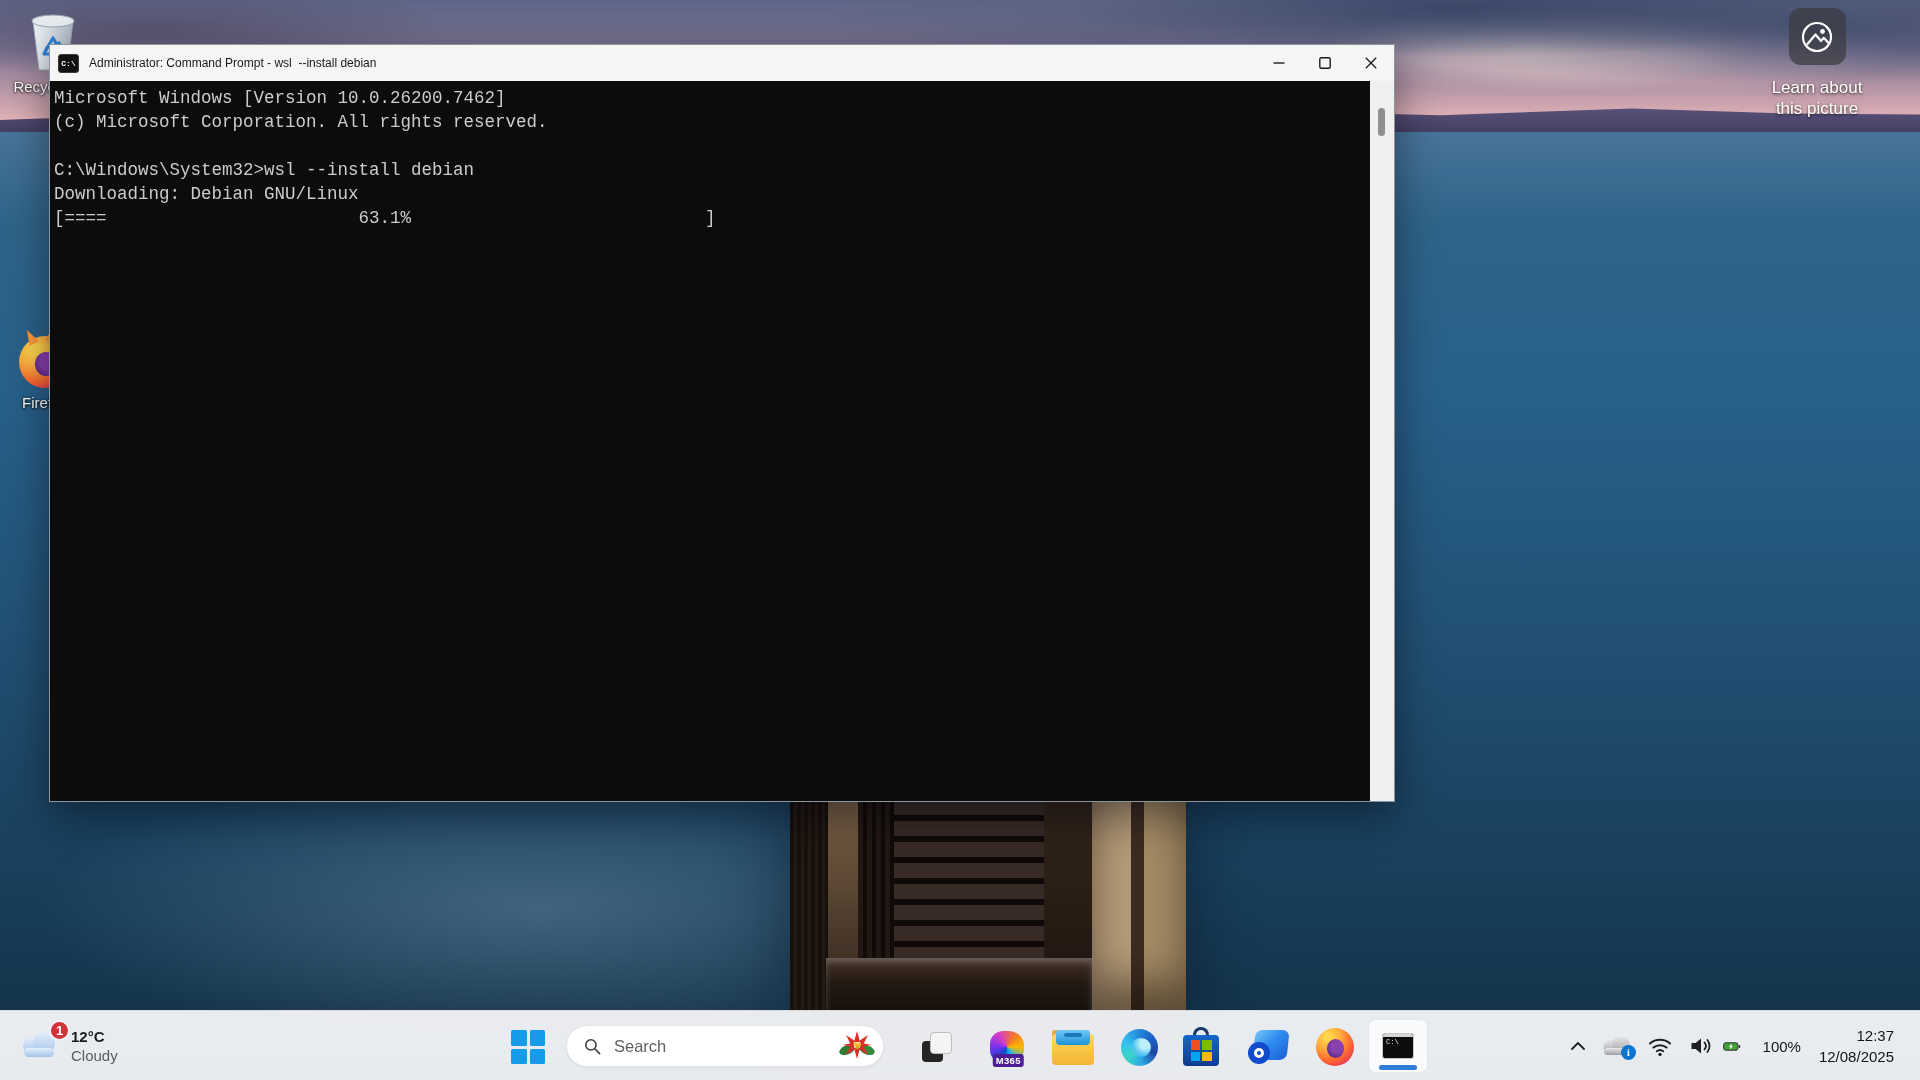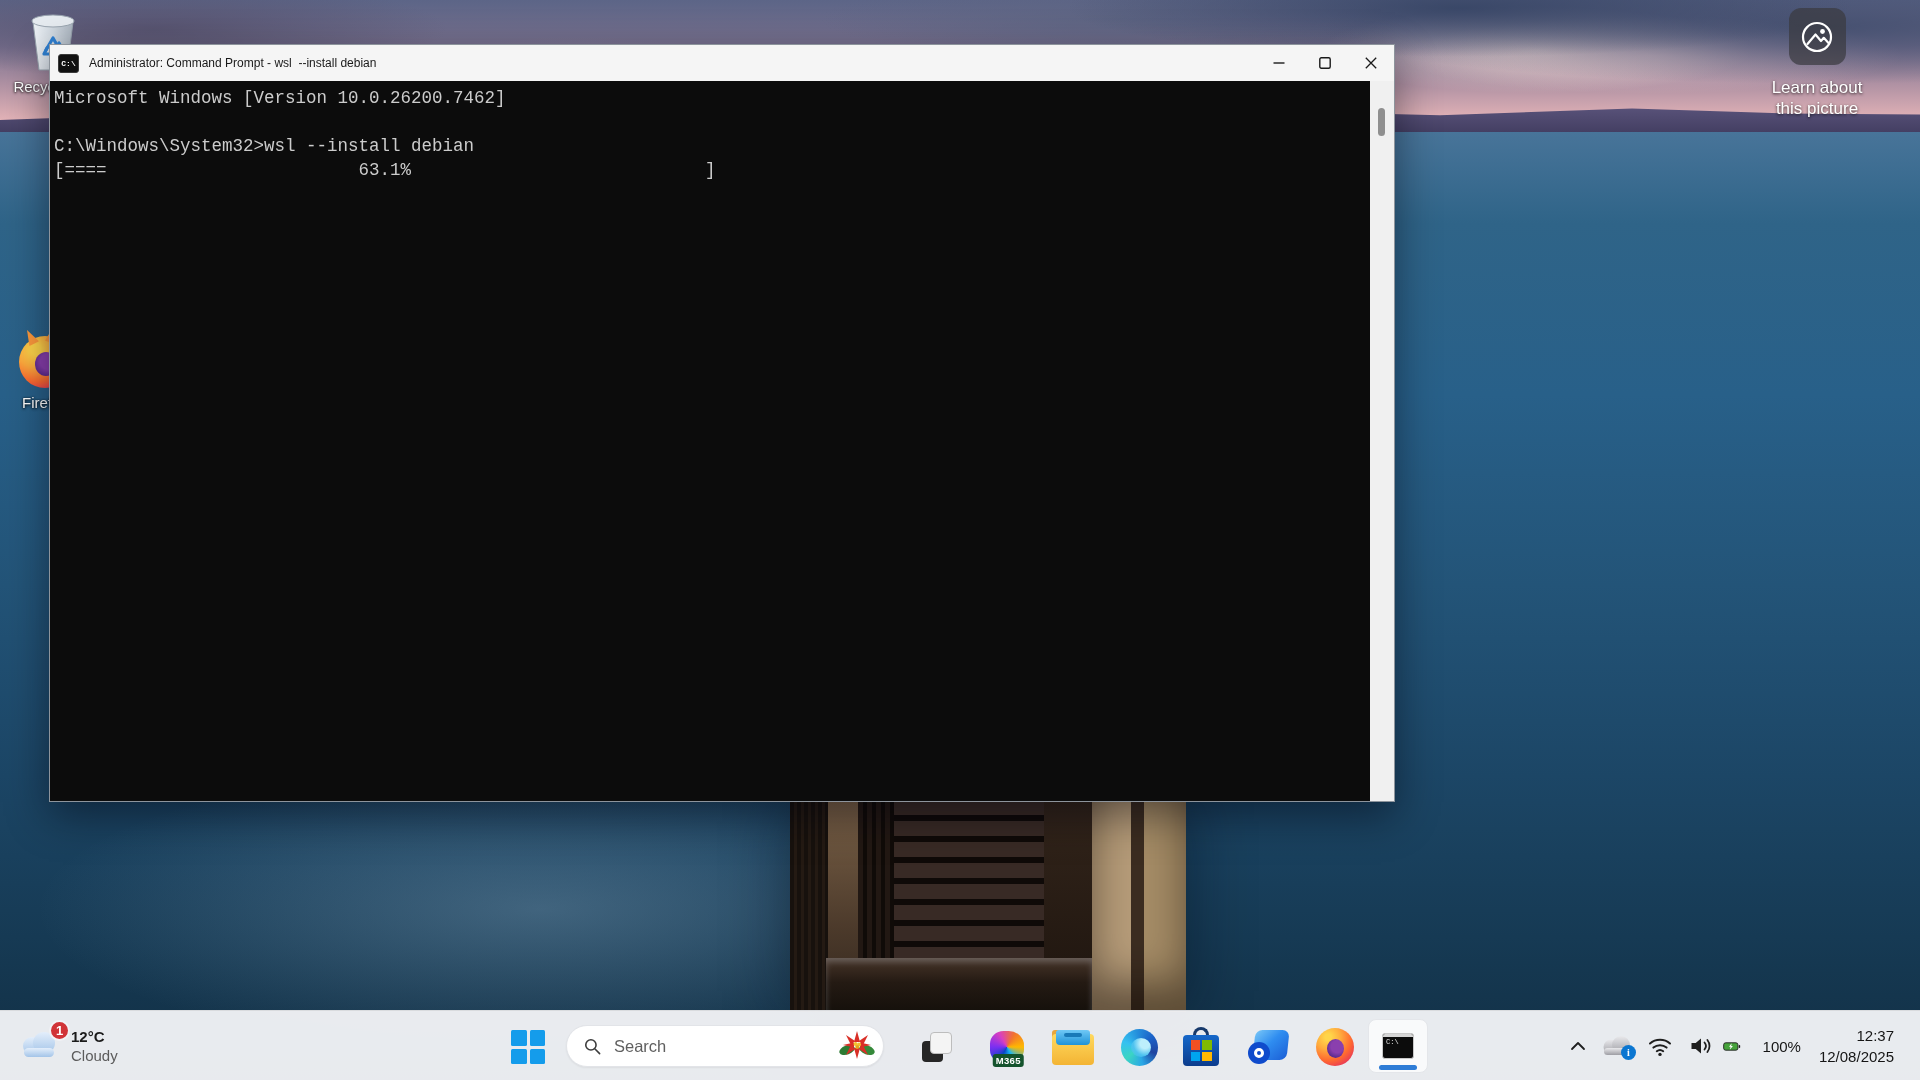--- a/index.html
+++ b/index.html
@@ -97,21 +97,21 @@
 
   .taskview { left:914px; width:46px; }
   .tv { position:relative; width:30px; height:30px; }
   .tv .back { position:absolute; left:0; bottom:0; width:21px; height:21px; background:#262626; border-radius:4px; }
   .tv .front { position:absolute; right:0; top:0; width:22px; height:22px; background:#f4f4f4; border:1px solid #bdbdbd; border-radius:4px; }
 
   .m365 { left:982px; width:50px; }
   .cop { position:relative; width:34px; height:32px; }
   .cop-blob { width:34px; height:32px; border-radius:40% 45% 42% 40%;
     background:conic-gradient(from 210deg at 50% 50%, #0946c4, #7a2ff2, #d93fc0, #f2742e, #ffb900, #19b6f2, #0946c4); }
-  .cop-badge { position:absolute; left:50%; bottom:-4px; transform:translateX(-46%); background:#14532d; color:#fff;
+  .cop-badge { position:absolute; left:50%; bottom:-4px; transform:translateX(-46%); background:#4c1d95; color:#fff;
     font-size:9.5px; font-weight:bold; padding:1px 3px; border-radius:3px; letter-spacing:0.3px; }
 
   .explorer { left:1048px; width:50px; }
   .folder { position:relative; width:42px; height:35px; }
   .folder .tab { position:absolute; left:0; top:0; width:19px; height:12px; background:#e9a63c; border-radius:3px 3px 0 0; }
   .folder .bodyy { position:absolute; left:0; top:4px; width:42px; height:31px; background:linear-gradient(180deg,#ffd95e,#f3b434); border-radius:4px; }
   .folder .tray { position:absolute; left:4px; bottom:2px; width:34px; height:15px; background:linear-gradient(180deg,#70c8f6,#1f93d8); border-radius:3px 3px 4px 4px; }
   .folder .tray:before { content:""; position:absolute; left:8px; top:3px; width:18px; height:4px; background:#1979b8; border-radius:2px; }
 
   .edge { left:1114px; width:50px; }
@@ -244,22 +244,24 @@
       <div class="win-btn">
         <svg width="12" height="12" viewBox="0 0 12 12">
             <path d="M0.8 0.8 L11.2 11.2 M11.2 0.8 L0.8 11.2" stroke="#1a1a1a" stroke-width="1.3"></path>
           </svg>
       </div>
     </div>
   </div>
   <div class="term-body">
     <div class="term-text">
       <div class="tline">Microsoft Windows [Version 10.0.26200.7462]</div>
+      <div class="tline">(c) Microsoft Corporation. All rights reserved.</div>
       <div class="tline"></div>
       <div class="tline">C:\Windows\System32&gt;wsl --install debian</div>
+      <div class="tline">Downloading: Debian GNU/Linux</div>
       <div class="tline">[====                        63.1%                            ]</div>
     </div>
     <div class="term-scroll">
       <div class="scroll-thumb"></div>
     </div>
   </div>
 </div>
 
 <div class="taskbar">
 

